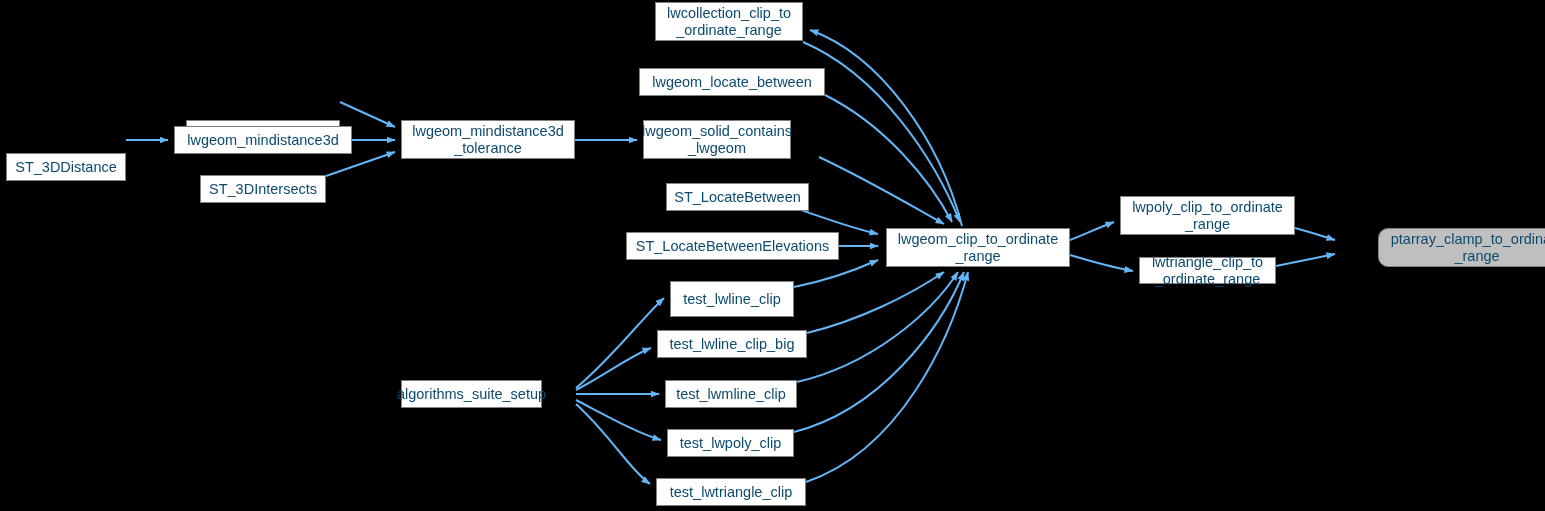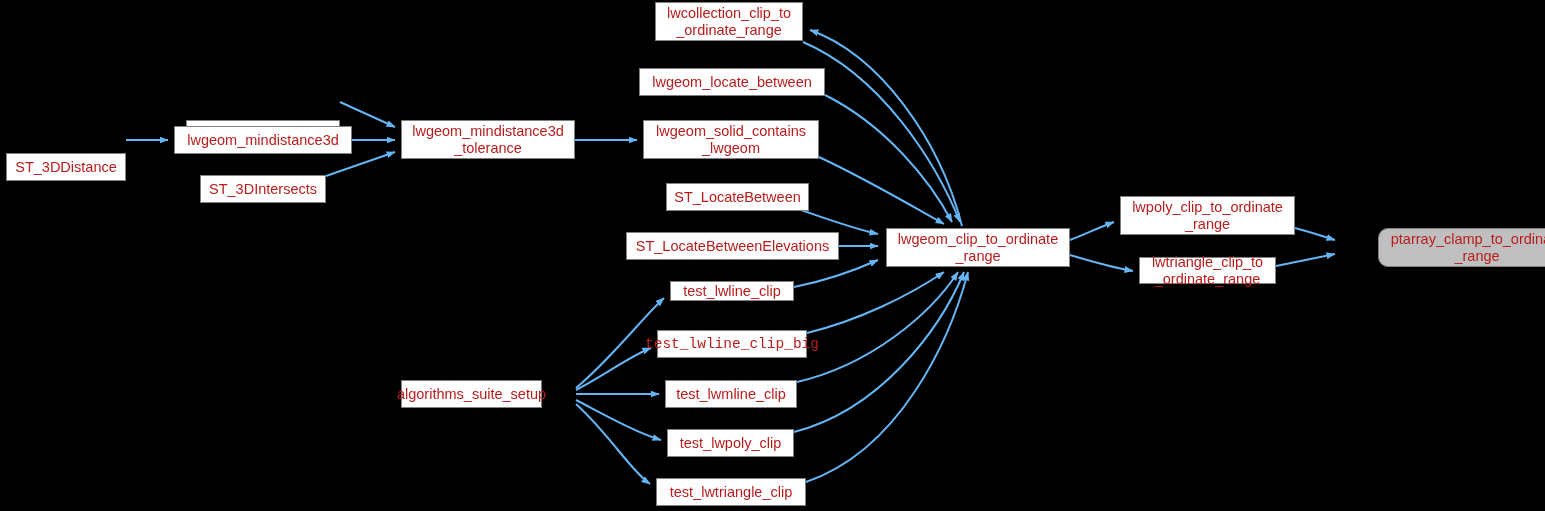--- a/index.html
+++ b/index.html
@@ -21,21 +21,21 @@
     top: 0;
     width: 1545px;
     height: 511px;
     pointer-events: none;
   }
   .node {
     position: absolute;
     box-sizing: border-box;
     border: 1px solid #808080;
     background: #ffffff;
-    color: #b91c1c;
+    color: #0c4a6e;
     display: flex;
     align-items: center;
     justify-content: center;
     text-align: center;
     font-size: 14.5px;
     line-height: 17px;
     letter-spacing: 0px;
     white-space: pre-line;
     z-index: 5;
   }
@@ -84,26 +84,26 @@
   <div id="node-layer">
       <div class="node" style="left: 6px; top: 126px; width: 120px; height: 28px; margin-top: 27px;">ST_3DDistance</div>
       <div class="node" style="left: 186px; top: 76px; width: 154px; height: 28px; margin-top: 44px;">LWGEOM_dwithin3d</div>
       <div class="node" style="left: 174px; top: 126px; width: 178px; height: 28px;">lwgeom_mindistance3d</div>
       <div class="node" style="left: 200px; top: 175px; width: 126px; height: 28px;">ST_3DIntersects</div>
       <div class="node" style="left: 401px; top: 120px; width: 174px; height: 39px;">lwgeom_mindistance3d
 _tolerance</div>
       <div class="node" style="left: 655px; top: 2px; width: 148px; height: 39px;">lwcollection_clip_to
 _ordinate_range</div>
       <div class="node" style="left: 639px; top: 68px; width: 186px; height: 28px;">lwgeom_locate_between</div>
-      <div class="node" style="left: 643px; top: 120px; width: 176px; height: 39px;">lwgeom_solid_contains
+      <div class="node" style="left: 643px; top: 120px; width: 148px; height: 39px;">lwgeom_solid_contains
 _lwgeom</div>
       <div class="node" style="left: 658px; top: 183px; width: 143px; height: 28px; margin-left: 8px;">ST_LocateBetween</div>
       <div class="node" style="left: 626px; top: 232px; width: 213px; height: 28px;">ST_LocateBetweenElevations</div>
-      <div class="node" style="left: 670px; top: 281px; width: 124px; height: 20px;">test_lwline_clip</div>
-      <div class="node" style="left: 657px; top: 330px; width: 150px; height: 28px; font-family: Liberation Mono, monospace;">test_lwline_clip_big</div>
+      <div class="node" style="left: 670px; top: 281px; width: 124px; height: 36px;">test_lwline_clip</div>
+      <div class="node" style="left: 657px; top: 330px; width: 150px; height: 28px;">test_lwline_clip_big</div>
       <div class="node" style="left: 665px; top: 380px; width: 132px; height: 28px;">test_lwmline_clip</div>
       <div class="node" style="left: 667px; top: 429px; width: 127px; height: 28px;">test_lwpoly_clip</div>
       <div class="node" style="left: 656px; top: 478px; width: 150px; height: 28px;">test_lwtriangle_clip</div>
       <div class="node" style="left: 401px; top: 380px; width: 141px; height: 28px;">algorithms_suite_setup</div>
       <div class="node" style="left: 886px; top: 228px; width: 184px; height: 39px;">lwgeom_clip_to_ordinate
 _range</div>
       <div class="node" style="left: 1120px; top: 196px; width: 175px; height: 39px;">lwpoly_clip_to_ordinate
 _range</div>
       <div class="node" style="left: 1139px; top: 257px; width: 137px; height: 27px;">lwtriangle_clip_to
 _ordinate_range</div>

